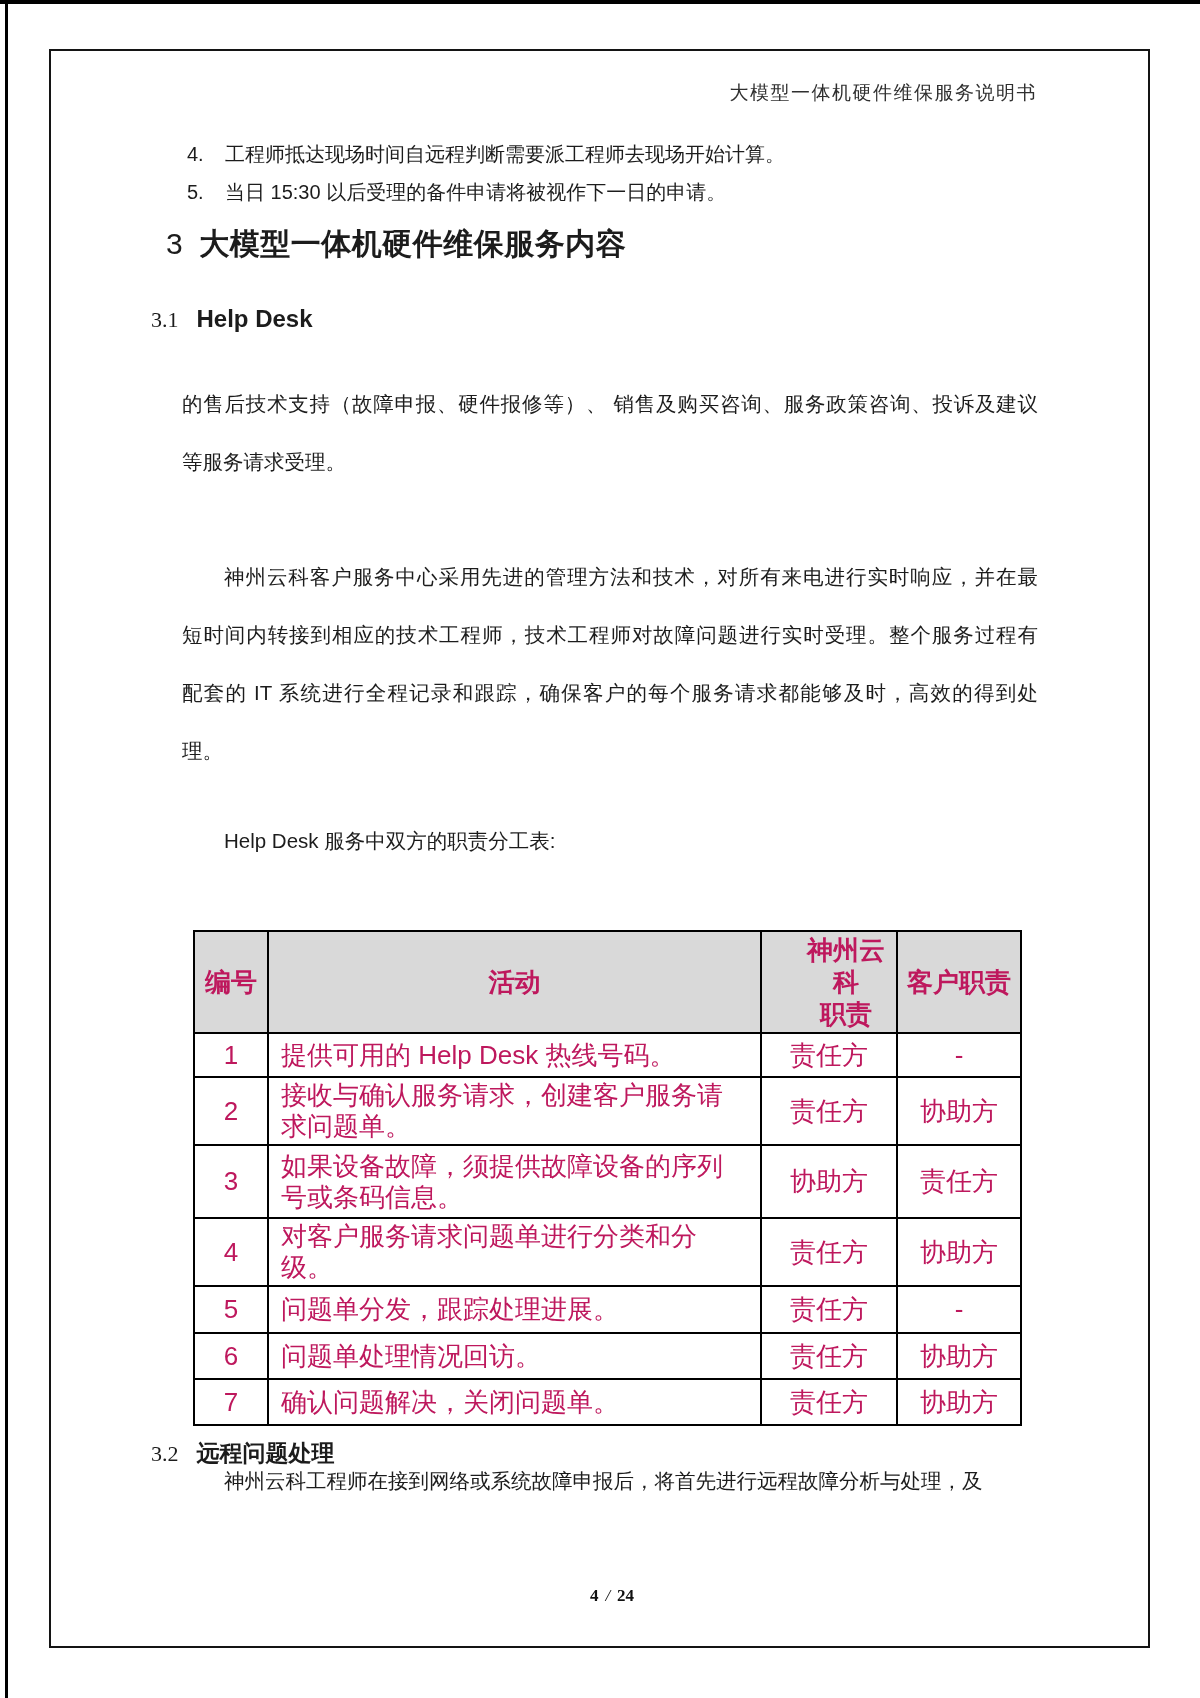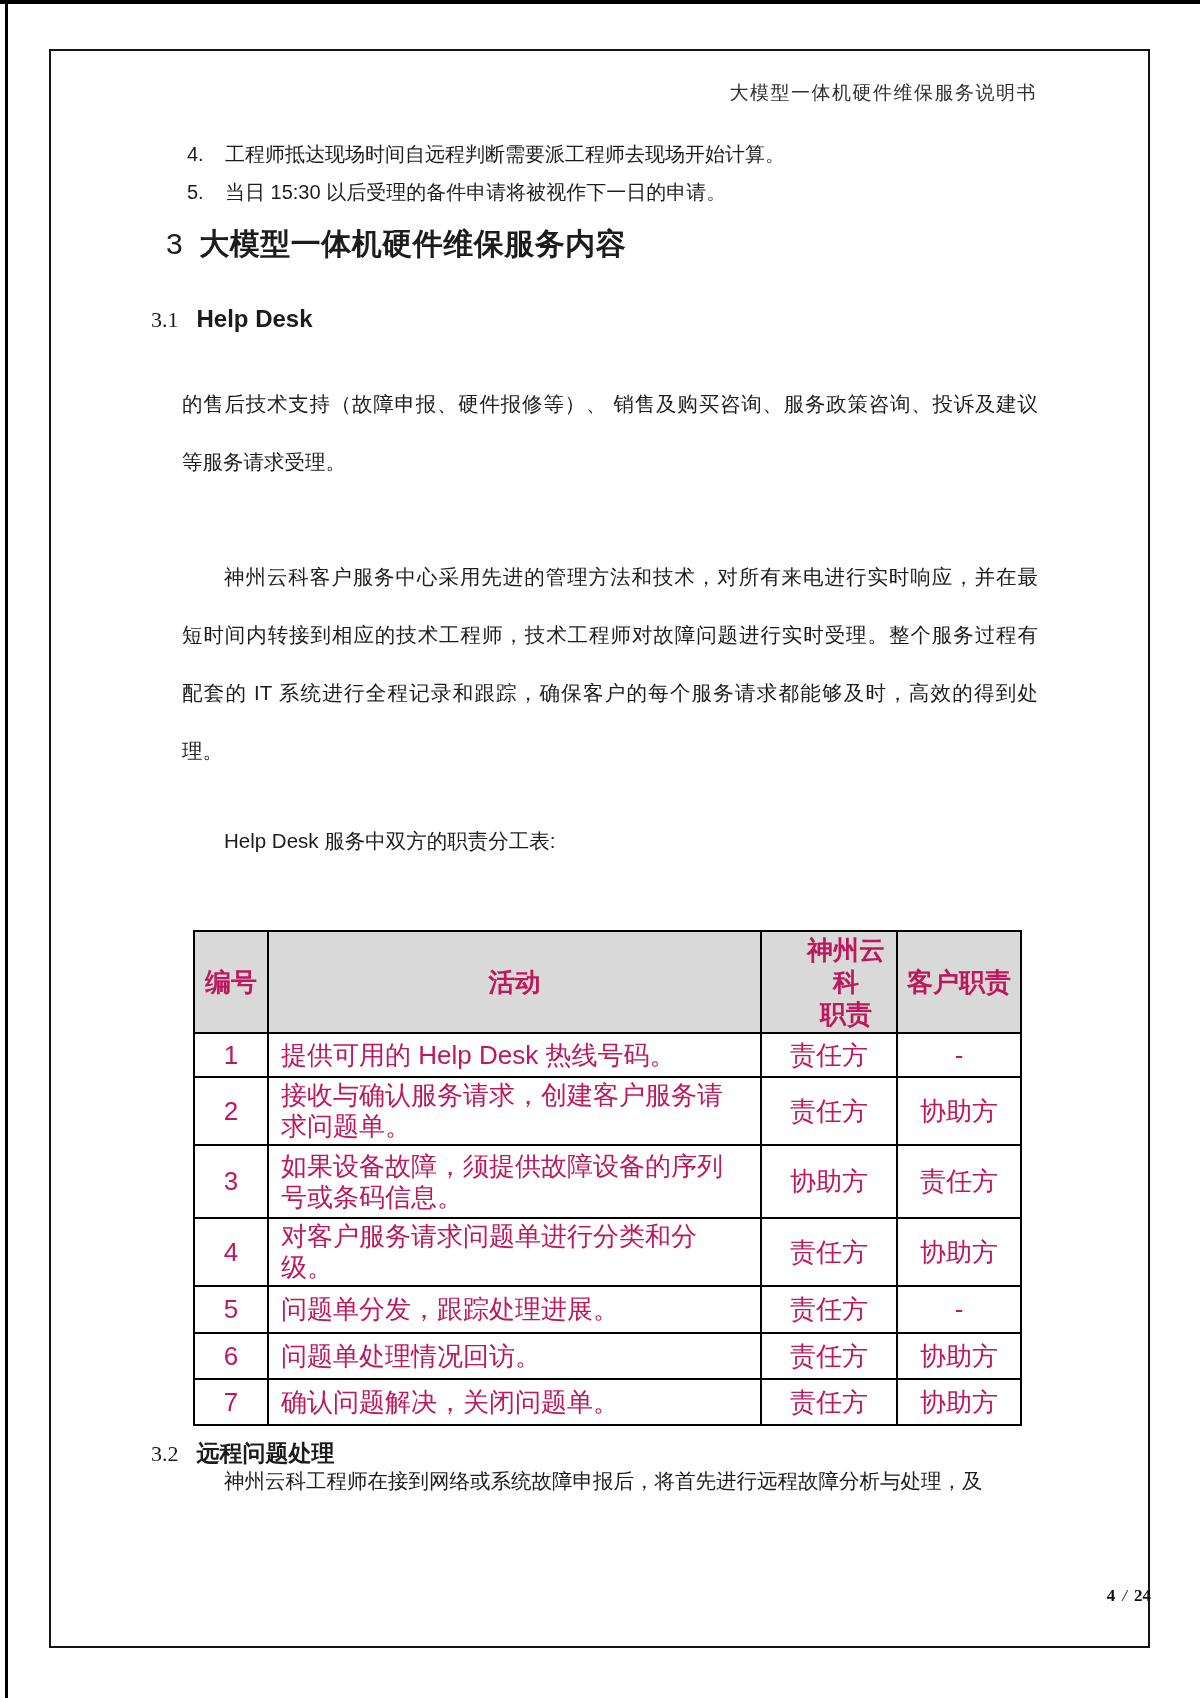--- a/index.html
+++ b/index.html
@@ -44,22 +44,22 @@
   .resp-table{left:193px;top:930px;}
   table{border-collapse:collapse;width:827px;table-layout:fixed;font-size:26px;color:#be185d;}
   th,td{border:2px solid #000;padding:2px 6px;box-sizing:border-box;}
   th{background:#d9d9d9;font-weight:700;text-align:center;height:72px;line-height:32px;}
   th.yunke{white-space:pre-line;padding-left:40px;}
   td{text-align:center;}
   td.activity{text-align:left;padding-left:12px;padding-right:24px;line-height:31px;}
   tr.r1 td{height:44px;} tr.r2 td{height:47px;} tr.r3 td{height:73px;}
   tr.r4 td{height:45px;} tr.r5 td{height:47px;} tr.r6 td{height:46px;} tr.r7 td{height:46px;}
   
-  .footer{left:49px;top:1586px;width:1102px;text-align:right;
-    font-family:"Liberation Serif","DejaVu Serif",serif;font-size:17px;font-weight:700;color:#111;}
+  .footer{left:49px;top:1586px;width:1102px;text-align:center;
+    font-family:"Liberation Serif","DejaVu Serif",serif;font-size:17px;font-weight:700;color:#111;padding-left:12px;}
   .footer .sep{margin:0 7px;font-weight:400;font-style:italic;}
 </style>
 </head>
 <body>
 
 <div class="abs edge-top"></div>
 <div class="abs edge-left"></div>
 <div class="abs page-frame"></div>
 
 <div class="abs doc-header">大模型一体机硬件维保服务说明书</div>

